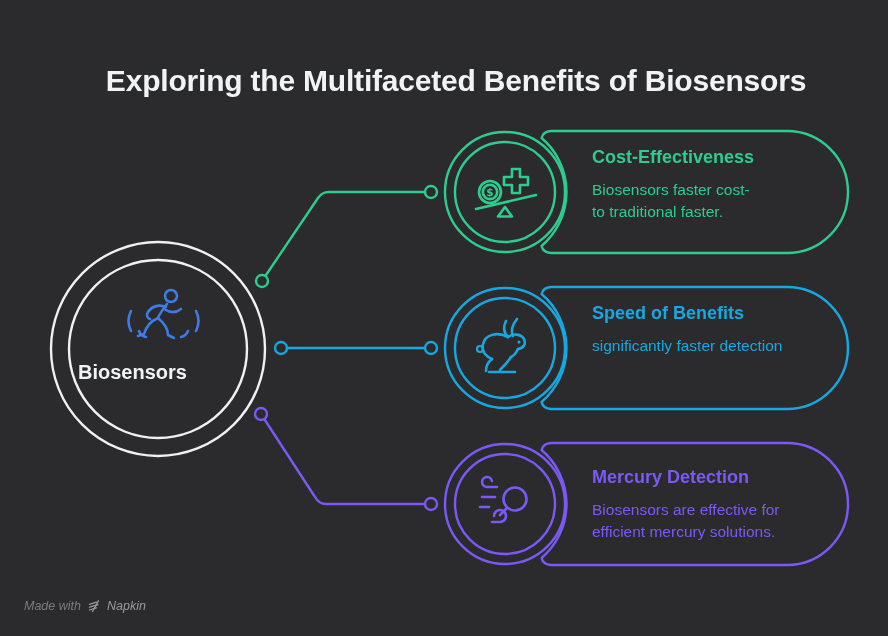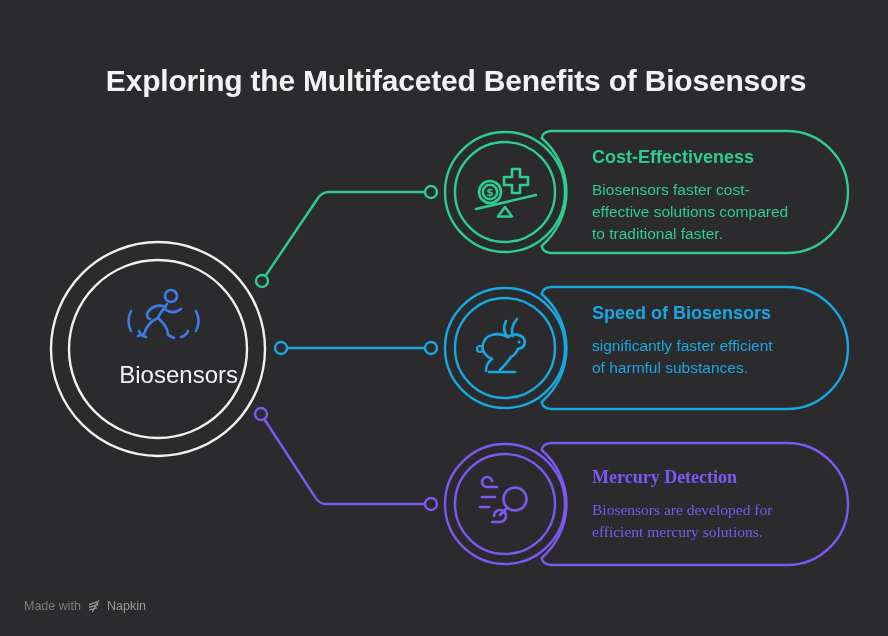--- a/index.html
+++ b/index.html
@@ -22,32 +22,32 @@
   .f-green{fill:var(--green);stroke:none;}
   .f-cyan{fill:var(--cyan);stroke:none;}
   .dollar{font-family:"DejaVu Sans",sans-serif;font-size:10.5px;font-weight:bold;}
   
   .title{
     position:absolute;top:52px;left:0;width:888px;margin:12px;
     text-align:center;font-size:30px;font-weight:bold;
     color:var(--title-white);letter-spacing:-0.2px;
   }
   .center-label{
-    position:absolute;left:78px;top:361px;width:160px;text-align:right;
-    font-size:24px;font-weight:normal;color:var(--title-white);
+    position:absolute;left:78px;top:361px;width:160px;text-align:left;
+    font-size:20px;font-weight:bold;color:var(--title-white);
   }
   .card-text{position:absolute;left:592px;width:250px;}
   .card-text .card-title{font-size:18px;font-weight:bold;line-height:26px;}
   .card-text .card-body{margin-top:9px;font-size:15.5px;line-height:21.8px;}
   .card-0{top:144px;} .card-0 .card-title,.card-0 .card-body{color:var(--green);}
   .card-1{top:300px;} .card-1 .card-title,.card-1 .card-body{color:var(--cyan);}
-  .card-2{top:464px;} .card-2 .card-title,.card-2 .card-body{color:var(--purple);font-family:Liberation Serif, serif;}
+  .card-2{top:464px;} .card-2 .card-title,.card-2 .card-body{color:var(--purple);}
   .footer{
     position:absolute;left:24px;top:599px;display:flex;align-items:center;gap:6px;
-    font-size:12.5px;color:var(--muted-gray);
+    font-size:12.5px;color:var(--muted-gray);font-style:italic;
   }
   .footer .brand{color:var(--brand-gray);}
 </style>
 </head>
 <body>
 
 <div class="stage">
 
   <svg class="scene" width="888" height="636" viewBox="0 0 888 636">
 
@@ -133,37 +133,35 @@
   </svg>
 
   <h1 class="title">Exploring the Multifaceted Benefits of Biosensors</h1>
 
   <div class="center-label">Biosensors</div>
 
   <div class="card-text card-0">
     <div class="card-title">Cost-Effectiveness</div>
     <div class="card-body">
       <div>Biosensors faster cost-</div>
-      <div>effective solutions compared</div>
       <div>to traditional faster.</div>
     </div>
   </div>
 
   <div class="card-text card-1">
-    <div class="card-title">Speed of Biosensors</div>
+    <div class="card-title">Speed of Benefits</div>
     <div class="card-body">
-      <div>significantly faster efficient</div>
-      <div>of harmful substances.</div>
+      <div>significantly faster detection</div>
     </div>
   </div>
 
   <div class="card-text card-2">
     <div class="card-title">Mercury Detection</div>
     <div class="card-body">
-      <div>Biosensors are developed for</div>
+      <div>Biosensors are effective for</div>
       <div>efficient mercury solutions.</div>
     </div>
   </div>
 
   <div class="footer">
     <span>Made with</span>
     <svg width="14" height="14" viewBox="0 0 14 14">
       <g class="s-gray" fill="none" stroke-width="1.3" stroke-linecap="round">
         <path d="M2.5 5.4 L9.5 3.2"></path>
         <path d="M2.5 8.2 L11 5.6"></path>

